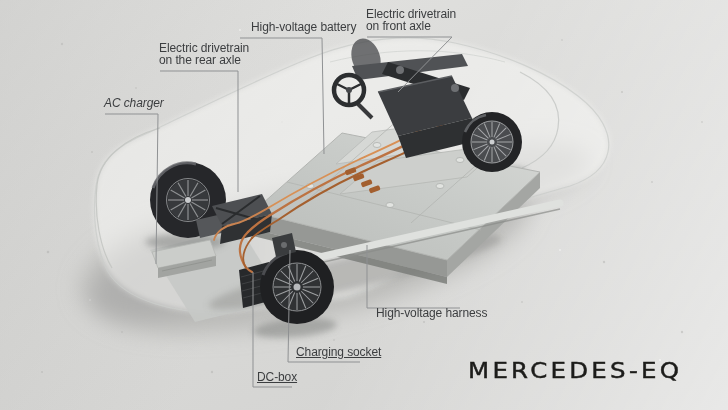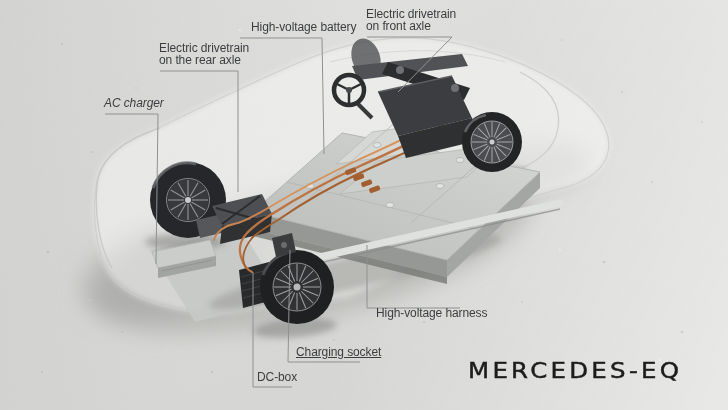--- a/index.html
+++ b/index.html
@@ -274,17 +274,17 @@
   </svg>
 
   <div class="label" style="left:104px;top:98px;font-style:italic;">AC charger</div>
   <div class="label" style="left:159px;top:43px;">Electric drivetrain
 on the rear axle</div>
   <div class="label" style="left:239px;top:22px;padding-left:12px;">High-voltage battery</div>
   <div class="label" style="left:366px;top:9px;">Electric drivetrain
 on front axle</div>
   <div class="label" style="left:376px;top:292px;margin-top:16px;">High-voltage harness</div>
   <div class="label" style="left:296px;top:347px;text-decoration:underline;">Charging socket</div>
-  <div class="label" style="left:257px;top:372px;">DC-box</div>
+  <div class="label" style="left:257px;top:372px;text-decoration:underline;">DC-box</div>
 
   <div class="logo">MERCEDES-EQ</div>
 
 </div>
 
 </body></html>

